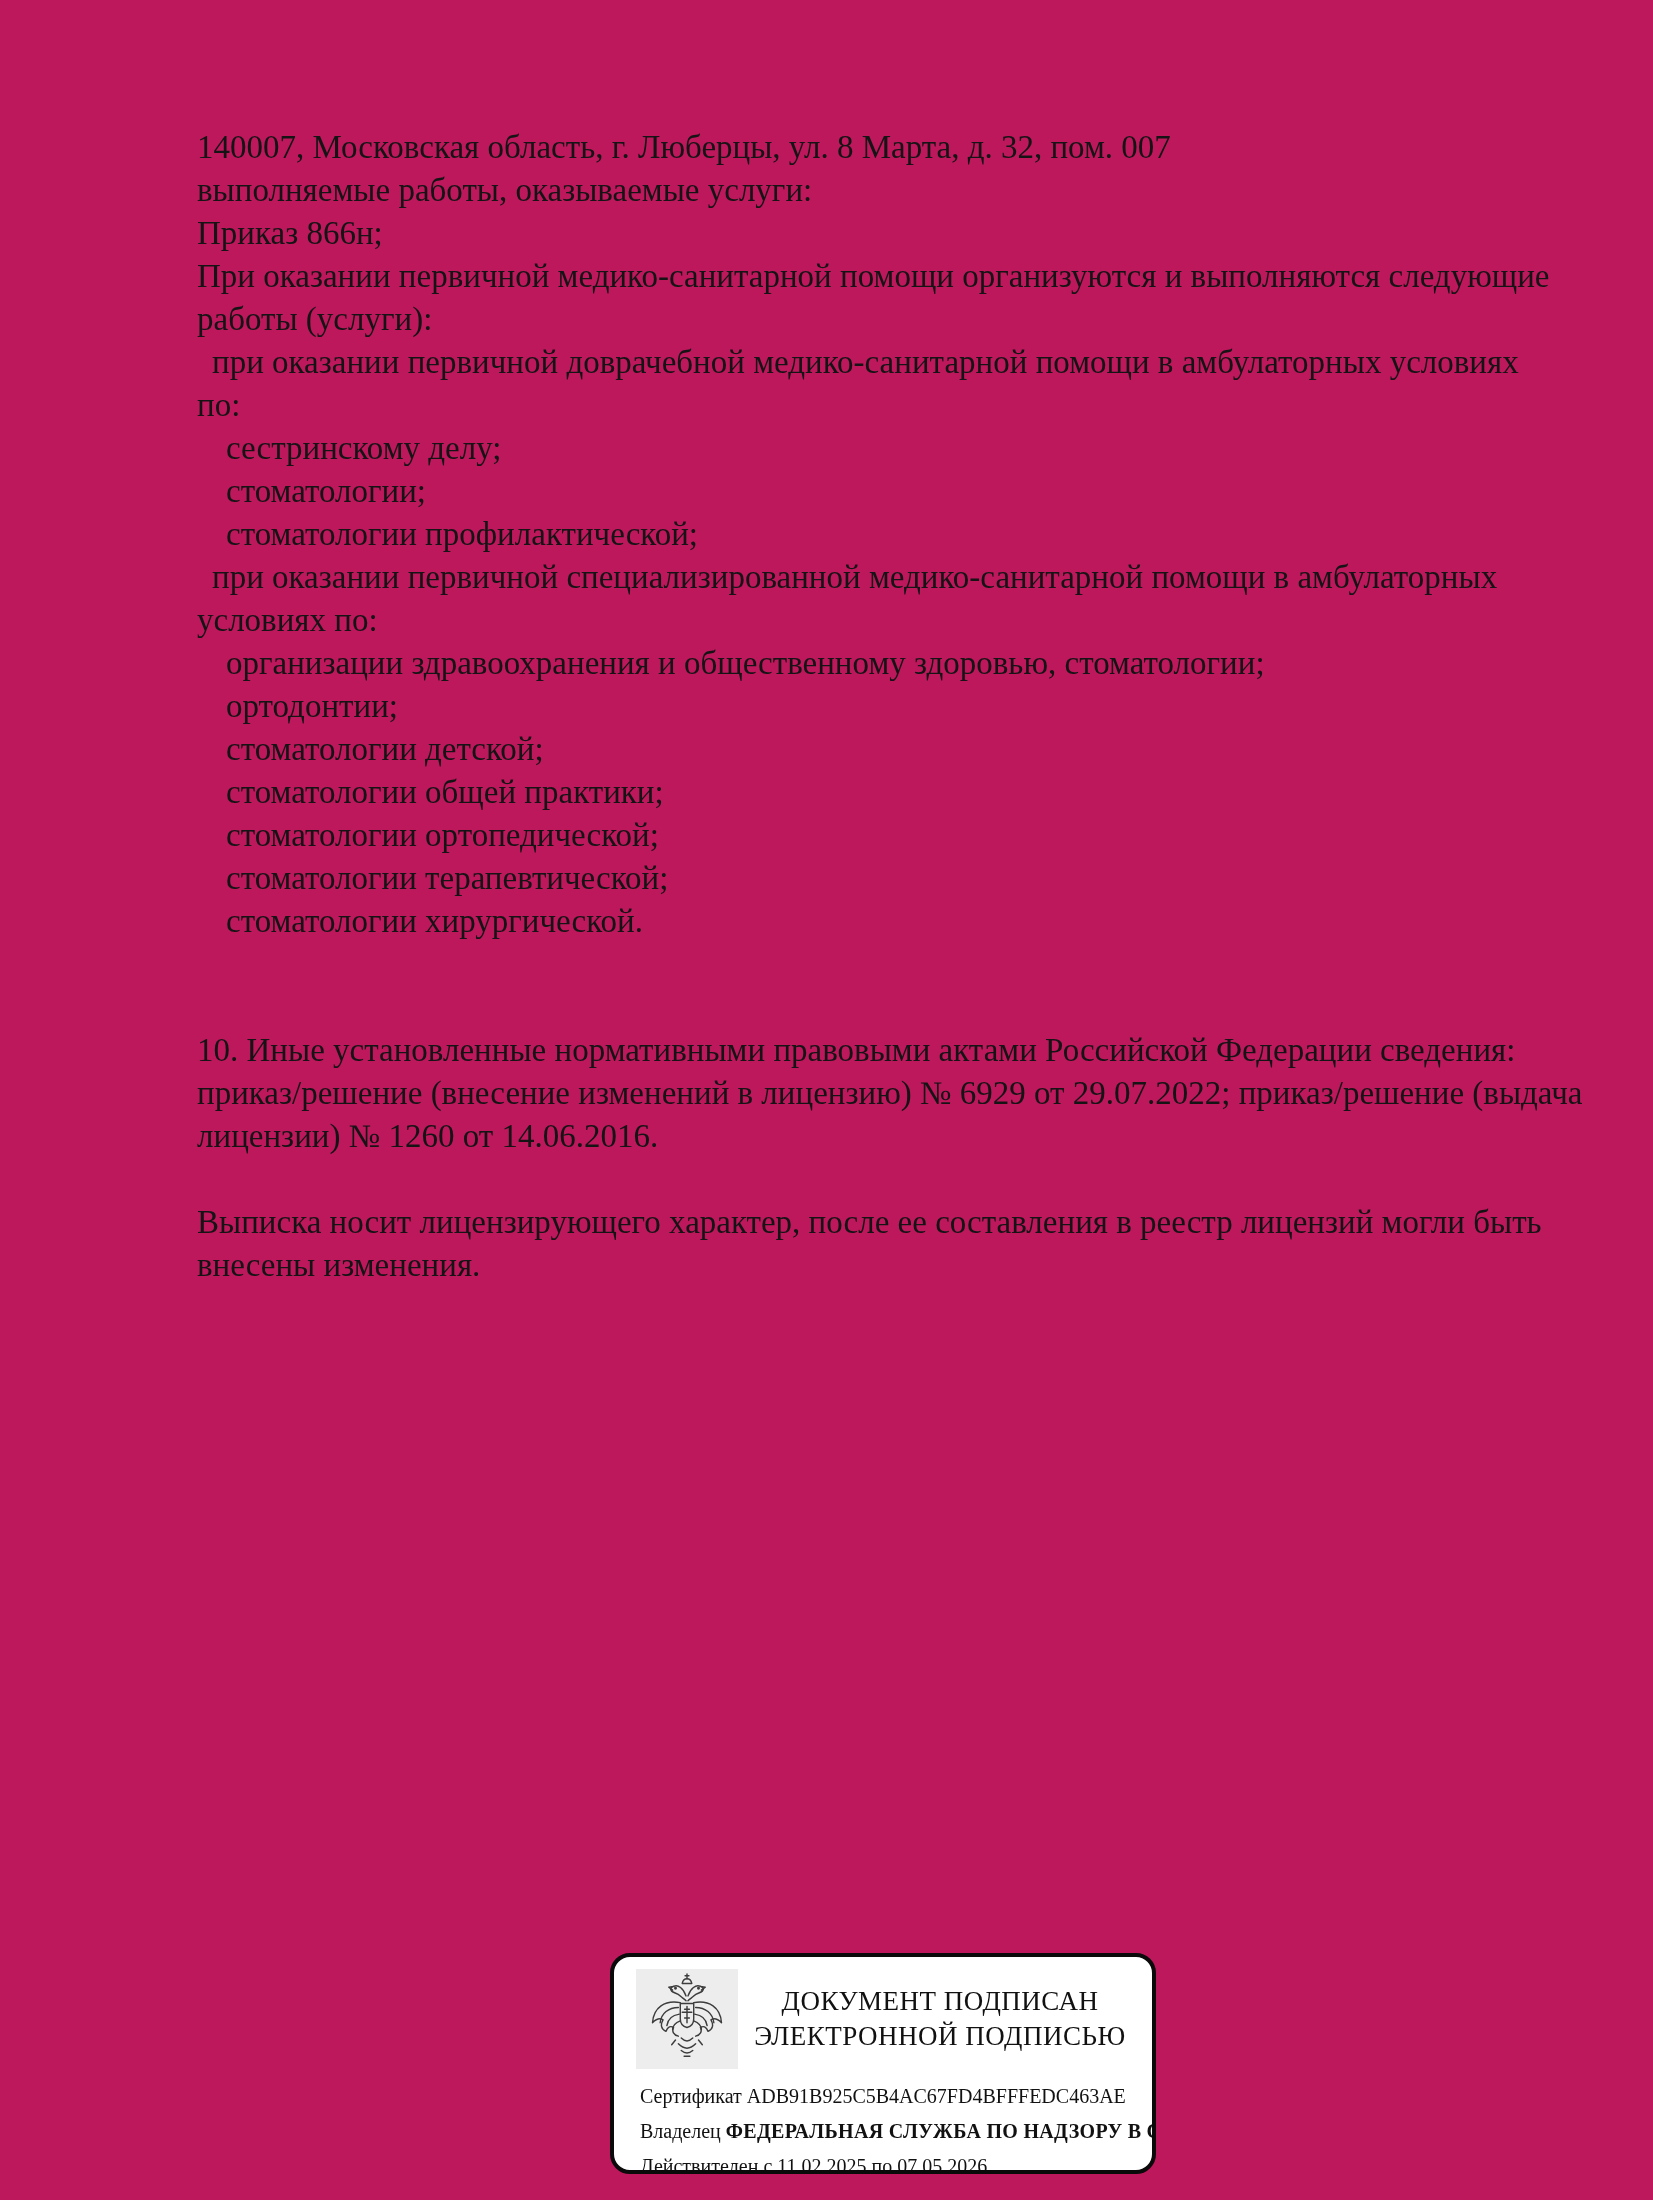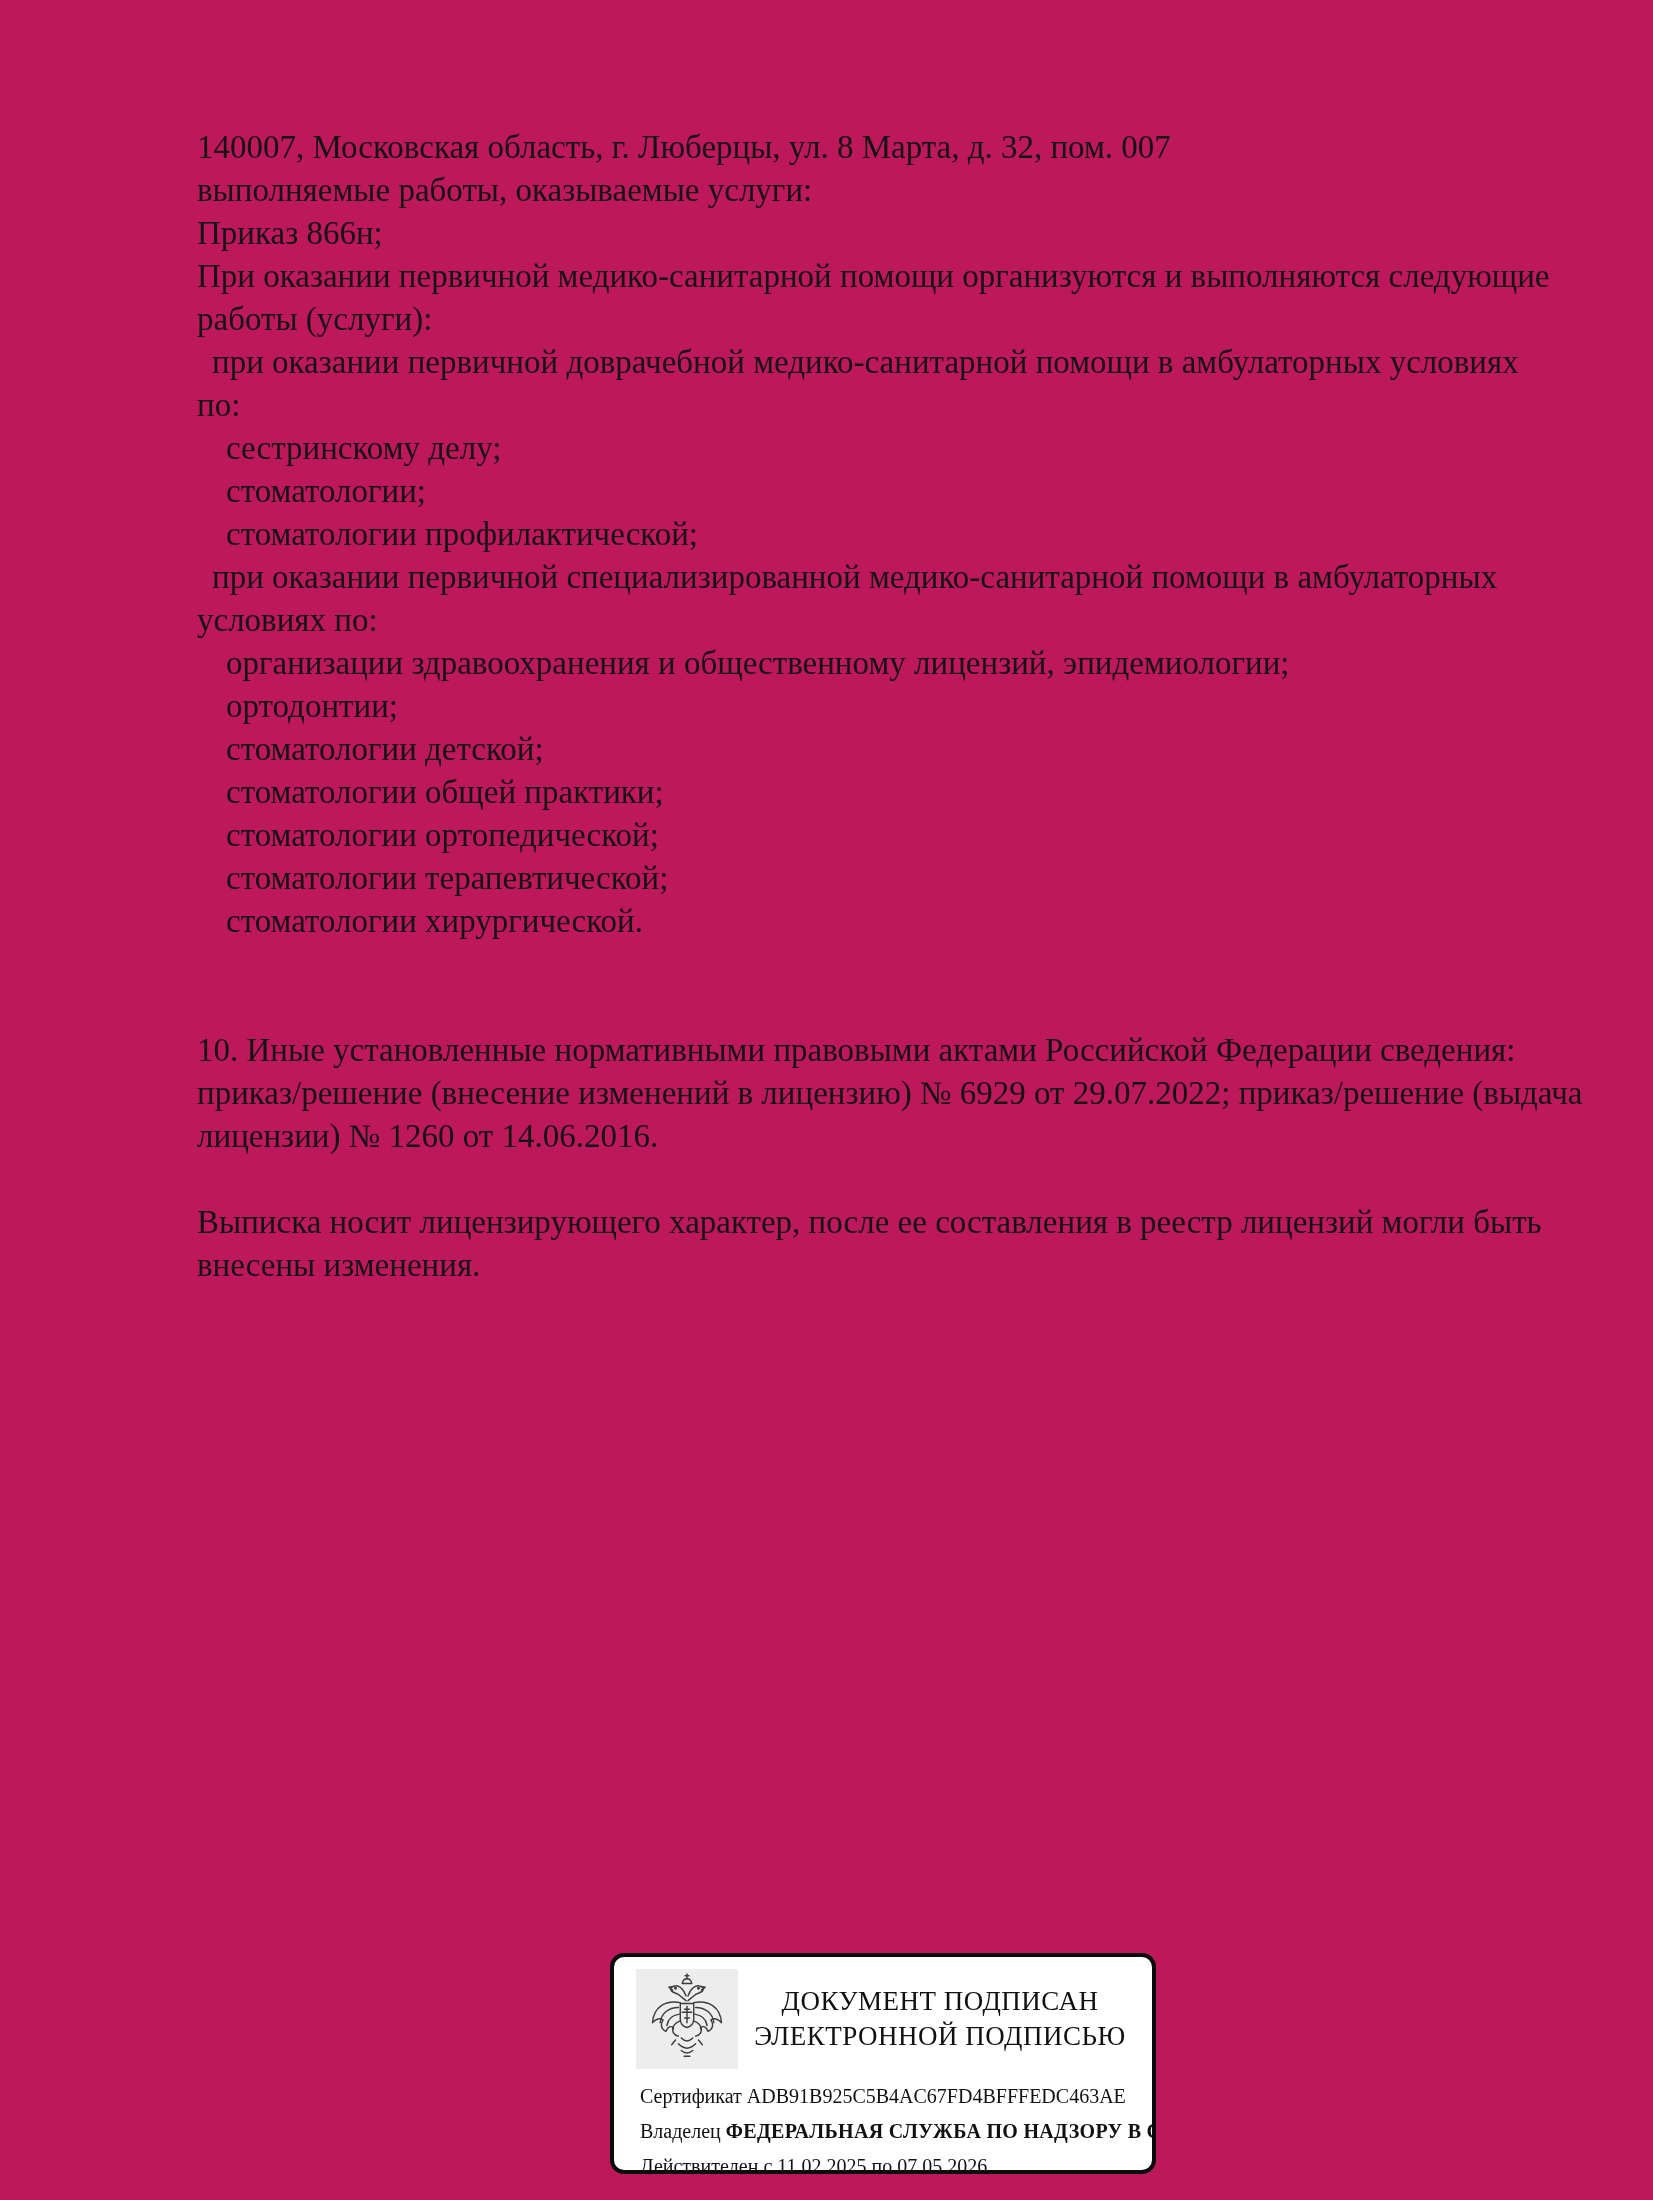--- a/index.html
+++ b/index.html
@@ -39,21 +39,21 @@
 
   
   .stamp {
     position: absolute;
     left: 610px;
     top: 1953px;
     width: 546px;
     height: 221px;
     box-sizing: border-box;
     border: 4px solid #0a0a0a;
-    border-radius: 14px;
+    border-radius: 20px;
     overflow: hidden;
     background: #ffffff;
   }
   .stamp-top {
     display: flex;
     align-items: center;
     height: 108px;
     padding: 8px 10px 0 22px;
   }
   .emblem-box {
@@ -94,21 +94,21 @@
       <div class="doc-line ind-0">Приказ 866н;</div>
       <div class="doc-line ind-0">При оказании первичной медико-санитарной помощи организуются и выполняются следующие</div>
       <div class="doc-line ind-0">работы (услуги):</div>
       <div class="doc-line ind-1">при оказании первичной доврачебной медико-санитарной помощи в амбулаторных условиях</div>
       <div class="doc-line ind-0">по:</div>
       <div class="doc-line ind-2">сестринскому делу;</div>
       <div class="doc-line ind-2">стоматологии;</div>
       <div class="doc-line ind-2">стоматологии профилактической;</div>
       <div class="doc-line ind-1">при оказании первичной специализированной медико-санитарной помощи в амбулаторных</div>
       <div class="doc-line ind-0">условиях по:</div>
-      <div class="doc-line ind-2">организации здравоохранения и общественному лицензий, эпидемиологии;</div>
+      <div class="doc-line ind-2">организации здравоохранения и общественному здоровью, стоматологии;</div>
       <div class="doc-line ind-2">ортодонтии;</div>
       <div class="doc-line ind-2">стоматологии детской;</div>
       <div class="doc-line ind-2">стоматологии общей практики;</div>
       <div class="doc-line ind-2">стоматологии ортопедической;</div>
       <div class="doc-line ind-2">стоматологии терапевтической;</div>
       <div class="doc-line ind-2">стоматологии хирургической.</div>
       <div class="doc-line ind-0">&nbsp;</div>
       <div class="doc-line ind-0">&nbsp;</div>
       <div class="doc-line ind-0">10. Иные установленные нормативными правовыми актами Российской Федерации сведения:</div>
       <div class="doc-line ind-0">приказ/решение (внесение изменений в лицензию) № 6929 от 29.07.2022; приказ/решение (выдача</div>

